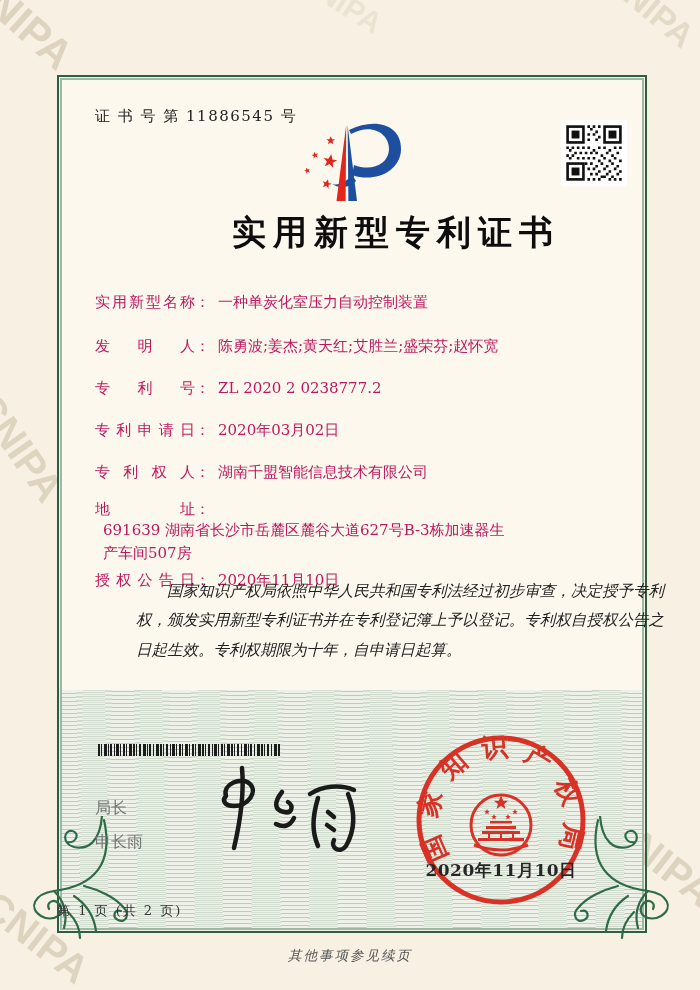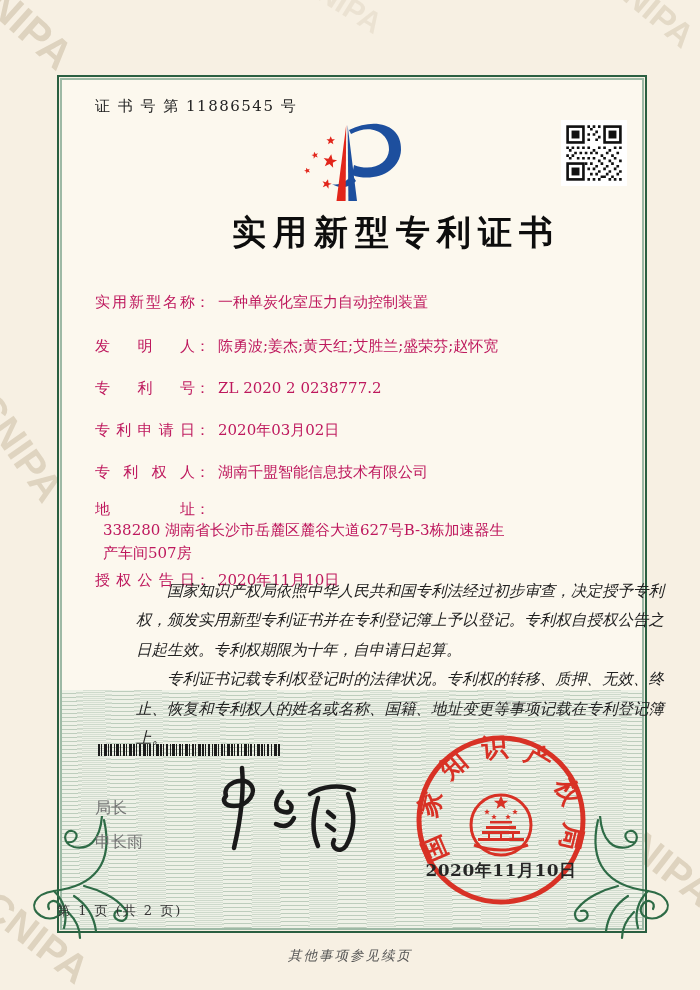--- a/index.html
+++ b/index.html
@@ -30,21 +30,21 @@
   .wm1{left:-45px;top:-5px;font-size:42px;transform:rotate(42deg);opacity:.40;}
   .wm2{left:185px;top:138px;font-size:26px;transform:rotate(35deg);opacity:.16;}
   .wm3{left:408px;top:292px;font-size:36px;transform:rotate(42deg);opacity:.22;}
   .wm4{left:-42px;top:425px;font-size:40px;transform:rotate(55deg);opacity:.38;}
   .wm5{left:598px;top:-12px;font-size:34px;transform:rotate(40deg);opacity:.30;}
   .wm6{left:600px;top:838px;font-size:40px;transform:rotate(38deg);opacity:.40;}
   .wm7{left:-25px;top:915px;font-size:40px;transform:rotate(38deg);opacity:.40;}
   .wm8{left:295px;top:-15px;font-size:30px;transform:rotate(32deg);opacity:.18;}
   .wm9{left:110px;top:360px;font-size:150px;letter-spacing:12px;transform:rotate(-28deg);opacity:.045;}
 
-  .cert-no{left:95px;top:97px;font-size:15px;letter-spacing:1.5px;color:#222;}
+  .cert-no{left:95px;top:107px;font-size:15px;letter-spacing:1.5px;color:#222;}
   .title{left:57px;top:210px;width:590px;text-align:center;font-size:34px;font-weight:bold;
     letter-spacing:7px;color:#0d0d0d;padding-left:44px;}
 
   .row{position:absolute;left:95px;width:525px;font-size:15px;color:#be185d;}
   .lbl{display:inline-block;width:100px;text-align:justify;text-align-last:justify;vertical-align:top;}
   .val{margin-left:8px;}
   .val-block{display:inline-block;width:412px;vertical-align:top;line-height:1.55;margin-left:8px;}
   .r1{top:293px;} .r2{top:337px;} .r3{top:379px;} .r4{top:421px;} .r5{top:463px;}
   .r6{top:500px;} .r7{top:571px;}
   .grant-no-group{position:absolute;left:242px;top:0;}
@@ -155,29 +155,28 @@
 <div class="row r3">
   <span class="lbl">专利号</span><span>：</span><span class="val">ZL 2020 2 0238777.2</span>
 </div>
 <div class="row r4">
   <span class="lbl">专利申请日</span><span>：</span><span class="val">2020年03月02日</span>
 </div>
 <div class="row r5">
   <span class="lbl">专利权人</span><span>：</span><span class="val">湖南千盟智能信息技术有限公司</span>
 </div>
 <div class="row r6">
-  <span class="lbl">地址</span><span>：</span><span class="val-block">338280 湖南省长沙市岳麓区麓谷大道627号B-3栋加速器生产车间507房</span>
+  <span class="lbl">地址</span><span>：</span><span class="val-block">691639 湖南省长沙市岳麓区麓谷大道627号B-3栋加速器生产车间507房</span>
 </div>
 <div class="row r7">
   <span class="lbl">授权公告日</span><span>：</span><span class="val">2020年11月10日</span>
 </div>
 
 <div class="abs body-text">
   <p>国家知识产权局依照中华人民共和国专利法经过初步审查，决定授予专利权，颁发实用新型专利证书并在专利登记簿上予以登记。专利权自授权公告之日起生效。专利权期限为十年，自申请日起算。</p>
-  <p>专利证书记载专利权登记时的法律状况。专利权的转移、质押、无效、终止、恢复和专利权人的姓名或名称、国籍、地址变更等事项记载在专利登记簿上。</p>
 </div>
 
 <svg class="abs" style="left:98px;top:744px;" width="182" height="12" viewBox="0 0 182 12">
   <g fill="#1c1c1c">
     <path d="M0 0h2v12H0z M3 0h1v12H3z M6 0h3v12H6z M10 0h1v12h-1z M12 0h2v12h-2z M16 0h1v12h-1z M18 0h3v12h-3z M22 0h1v12h-1z M25 0h2v12h-2z M28 0h1v12h-1z
              M31 0h3v12h-3z M35 0h2v12h-2z M38 0h1v12h-1z M41 0h2v12h-2z M45 0h3v12h-3z M49 0h1v12h-1z M51 0h2v12h-2z M55 0h1v12h-1z M58 0h3v12h-3z M62 0h2v12h-2z
              M65 0h1v12h-1z M68 0h2v12h-2z M72 0h1v12h-1z M74 0h3v12h-3z M78 0h1v12h-1z M81 0h2v12h-2z M84 0h1v12h-1z M87 0h3v12h-3z M91 0h1v12h-1z M94 0h2v12h-2z
              M97 0h1v12h-1z M100 0h3v12h-3z M104 0h2v12h-2z M107 0h1v12h-1z M110 0h2v12h-2z M114 0h1v12h-1z M116 0h3v12h-3z M120 0h1v12h-1z M123 0h2v12h-2z M126 0h1v12h-1z
              M129 0h3v12h-3z M133 0h2v12h-2z M136 0h1v12h-1z M139 0h2v12h-2z M143 0h1v12h-1z M146 0h3v12h-3z M150 0h1v12h-1z M152 0h2v12h-2z M156 0h1v12h-1z M159 0h3v12h-3z
              M163 0h2v12h-2z M166 0h1v12h-1z M169 0h2v12h-2z M173 0h1v12h-1z M176 0h3v12h-3z M180 0h2v12h-2z"></path>

